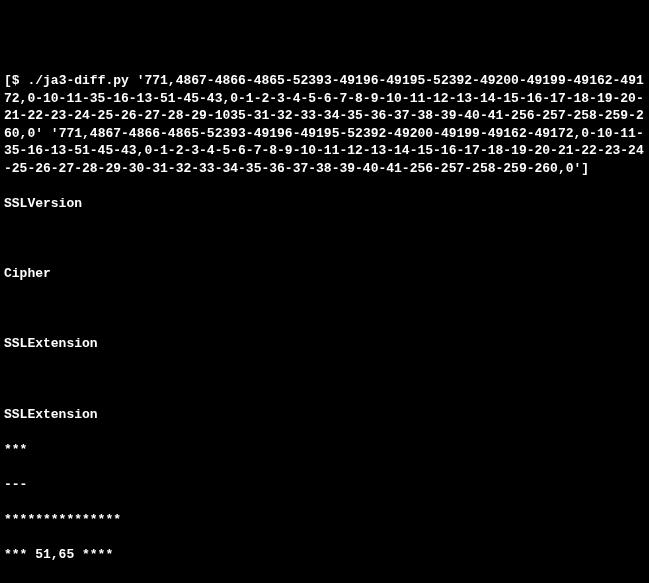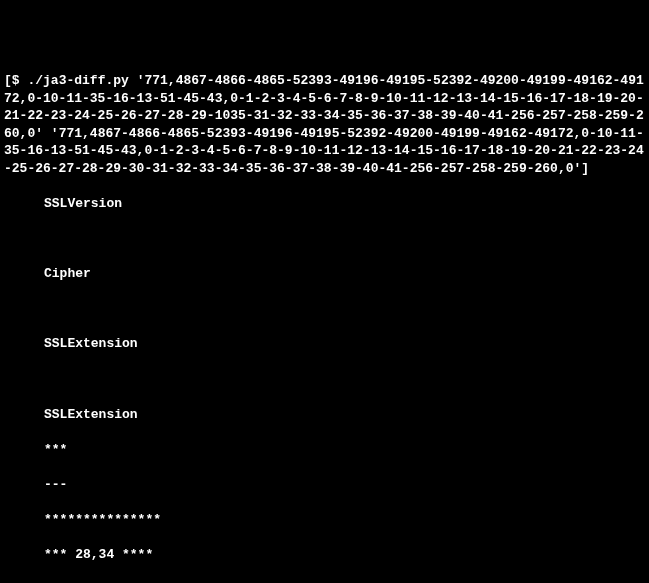--- a/index.html
+++ b/index.html
@@ -26,21 +26,20 @@
     }
     .prompt-bracket {
       display: inline;
     }
     .cmd {
       display: inline;
     }
     .output-line {
       display: block;
       min-height: 1.35em;
-      margin-left: 40px;
     }
     .indent {
       padding-left: 2ch;
     }
   </style>
 </head>
 <body>
 
 
 
@@ -48,21 +47,21 @@
 <span class="output-line">SSLVersion</span>
 <span class="output-line"></span>
 <span class="output-line">Cipher</span>
 <span class="output-line"></span>
 <span class="output-line">SSLExtension</span>
 <span class="output-line"></span>
 <span class="output-line">SSLExtension</span>
 <span class="output-line">***</span>
 <span class="output-line">---</span>
 <span class="output-line">***************</span>
-<span class="output-line">*** 28,34 ****</span>
+<span class="output-line">*** 51,65 ****</span>
 <span class="output-line indent">27</span>
 
 
 
 
 
 
 
 
 

